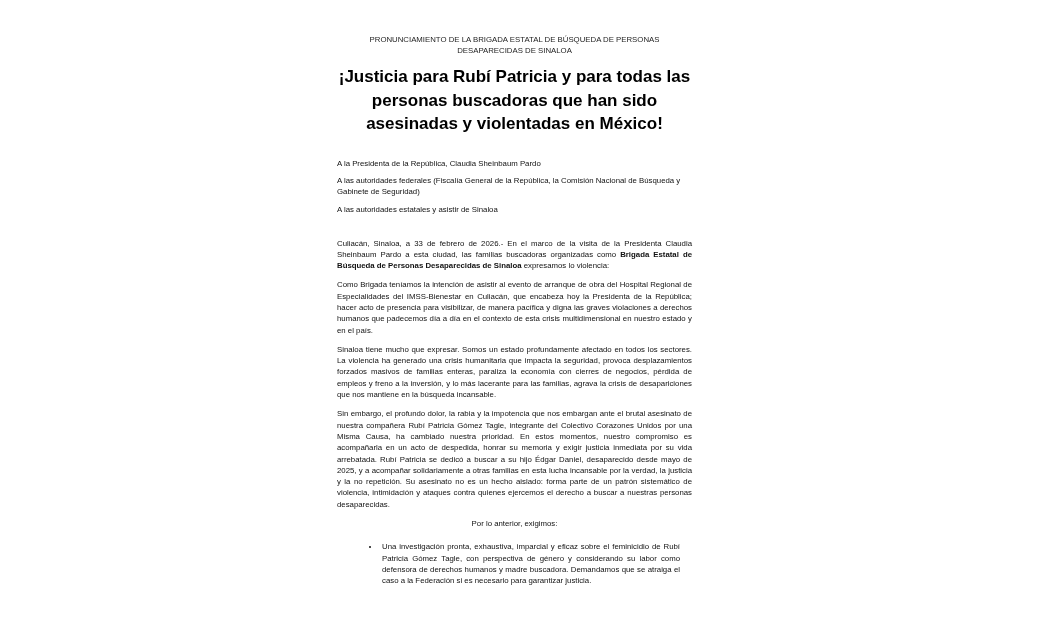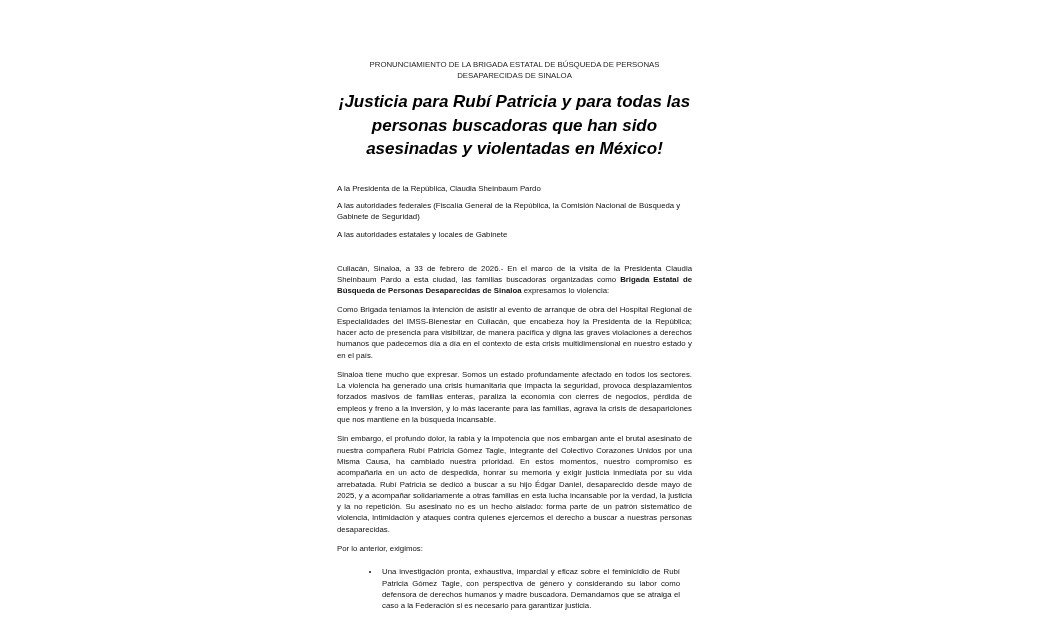--- a/index.html
+++ b/index.html
@@ -11,58 +11,57 @@
     width: 1040px;
     height: 630px;
     position: relative;
     font-family: "Liberation Sans", "DejaVu Sans", sans-serif;
     color: #111111;
     overflow: hidden;
   }
   .page {
     position: absolute;
     left: 337px;
-    top: 59px;
+    top: 34px;
     width: 355px;
   }
   .kicker {
     font-size: 7.8px;
     line-height: 11px;
     text-align: center;
     color: #1c1c1c;
     margin: 0 4px;
   }
   .title {
     font-size: 17px;
     line-height: 23.5px;
     font-weight: 700;
     text-align: center;
     color: #000000;
     margin: 9px 0 0 0;
-    font-style: italic;
   }
   .addressees {
     margin-top: 22px;
   }
   .addr {
     font-size: 7.8px;
     line-height: 11px;
     margin: 6.5px 0 0 0;
   }
   p.body {
     font-size: 7.8px;
     line-height: 11.3px;
     text-align: justify;
     margin: 8px 0 0 0;
   }
   p.dateline {
     margin-top: 23px;
   }
   p.lead {
-    text-align: left;
+    text-align: center;
   }
   ul.demands {
     margin: 4px 0 0 0;
     padding: 0 0 0 31px;
     list-style: disc outside;
   }
   ul.demands li {
     font-size: 7.8px;
     line-height: 11.3px;
     text-align: justify;
@@ -76,21 +75,21 @@
 
 <div class="page">
 
   <div class="kicker">PRONUNCIAMIENTO DE LA BRIGADA ESTATAL DE BÚSQUEDA DE PERSONAS DESAPARECIDAS DE SINALOA</div>
 
   <h1 class="title">¡Justicia para Rubí Patricia y para todas las personas buscadoras que han sido asesinadas y violentadas en México!</h1>
 
   <div class="addressees">
     <p class="addr">A la Presidenta de la República, Claudia Sheinbaum Pardo</p>
     <p class="addr">A las autoridades federales (Fiscalía General de la República, la Comisión Nacional de Búsqueda y Gabinete de Seguridad)</p>
-    <p class="addr">A las autoridades estatales y locales de Gabinete</p>
+    <p class="addr">A las autoridades estatales y asistir de Sinaloa</p>
   </div>
 
   <p class="body dateline"><span>Culiacán, Sinaloa, a 33 de febrero de 2026.- En el marco de la visita de la Presidenta Claudia Sheinbaum Pardo a esta ciudad, las familias buscadoras organizadas como </span><b>Brigada Estatal de Búsqueda de Personas Desaparecidas de Sinaloa</b><span> expresamos lo violencia:</span></p>
 
   <p class="body">Como Brigada teníamos la intención de asistir al evento de arranque de obra del Hospital Regional de Especialidades del IMSS-Bienestar en Culiacán, que encabeza hoy la Presidenta de la República; hacer acto de presencia para visibilizar, de manera pacífica y digna las graves violaciones a derechos humanos que padecemos día a día en el contexto de esta crisis multidimensional en nuestro estado y en el país.</p>
 
   <p class="body">Sinaloa tiene mucho que expresar. Somos un estado profundamente afectado en todos los sectores. La violencia ha generado una crisis humanitaria que impacta la seguridad, provoca desplazamientos forzados masivos de familias enteras, paraliza la economía con cierres de negocios, pérdida de empleos y freno a la inversión, y lo más lacerante para las familias, agrava la crisis de desapariciones que nos mantiene en la búsqueda incansable.</p>
 
   <p class="body">Sin embargo, el profundo dolor, la rabia y la impotencia que nos embargan ante el brutal asesinato de nuestra compañera Rubí Patricia Gómez Tagle, integrante del Colectivo Corazones Unidos por una Misma Causa, ha cambiado nuestra prioridad. En estos momentos, nuestro compromiso es acompañarla en un acto de despedida, honrar su memoria y exigir justicia inmediata por su vida arrebatada. Rubí Patricia se dedicó a buscar a su hijo Édgar Daniel, desaparecido desde mayo de 2025, y a acompañar solidariamente a otras familias en esta lucha incansable por la verdad, la justicia y la no repetición. Su asesinato no es un hecho aislado: forma parte de un patrón sistemático de violencia, intimidación y ataques contra quienes ejercemos el derecho a buscar a nuestras personas desaparecidas.</p>
 

